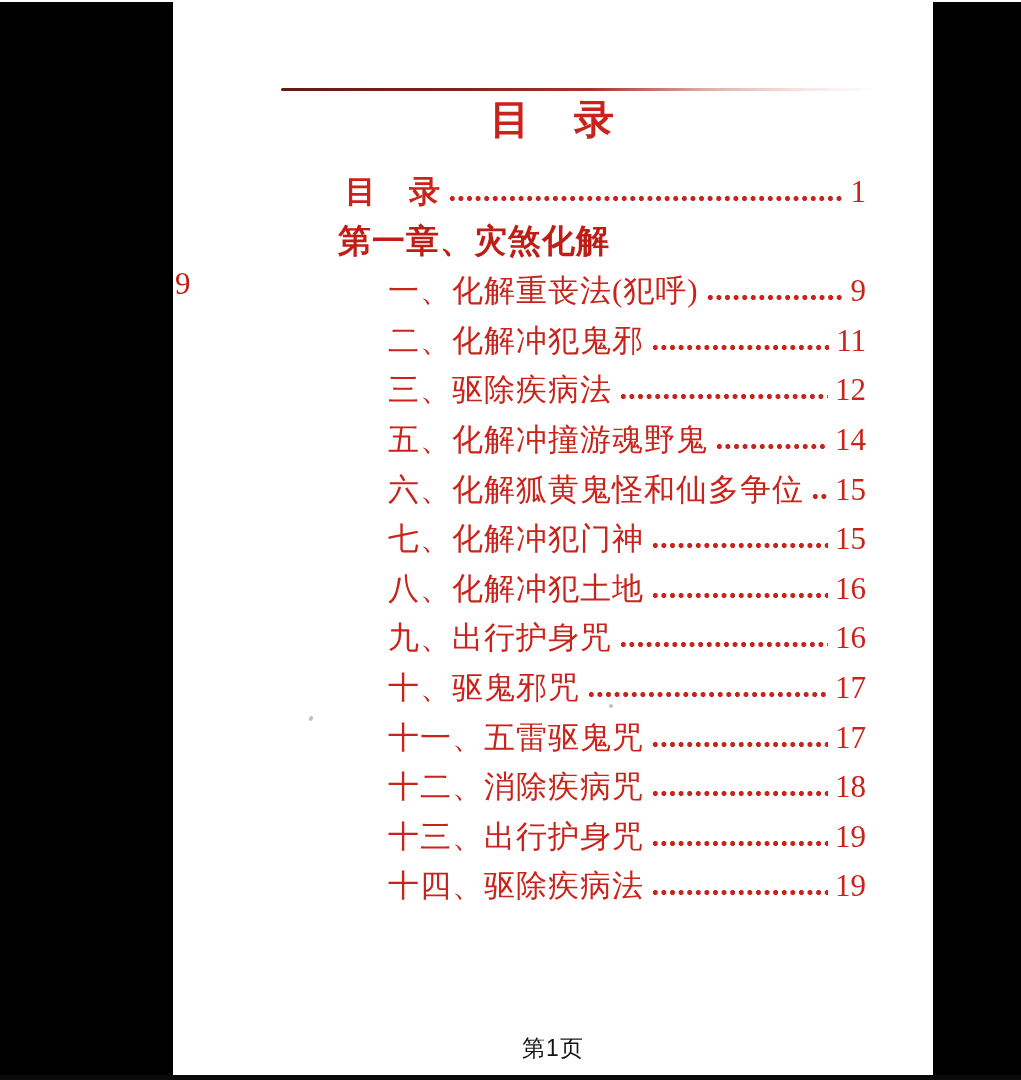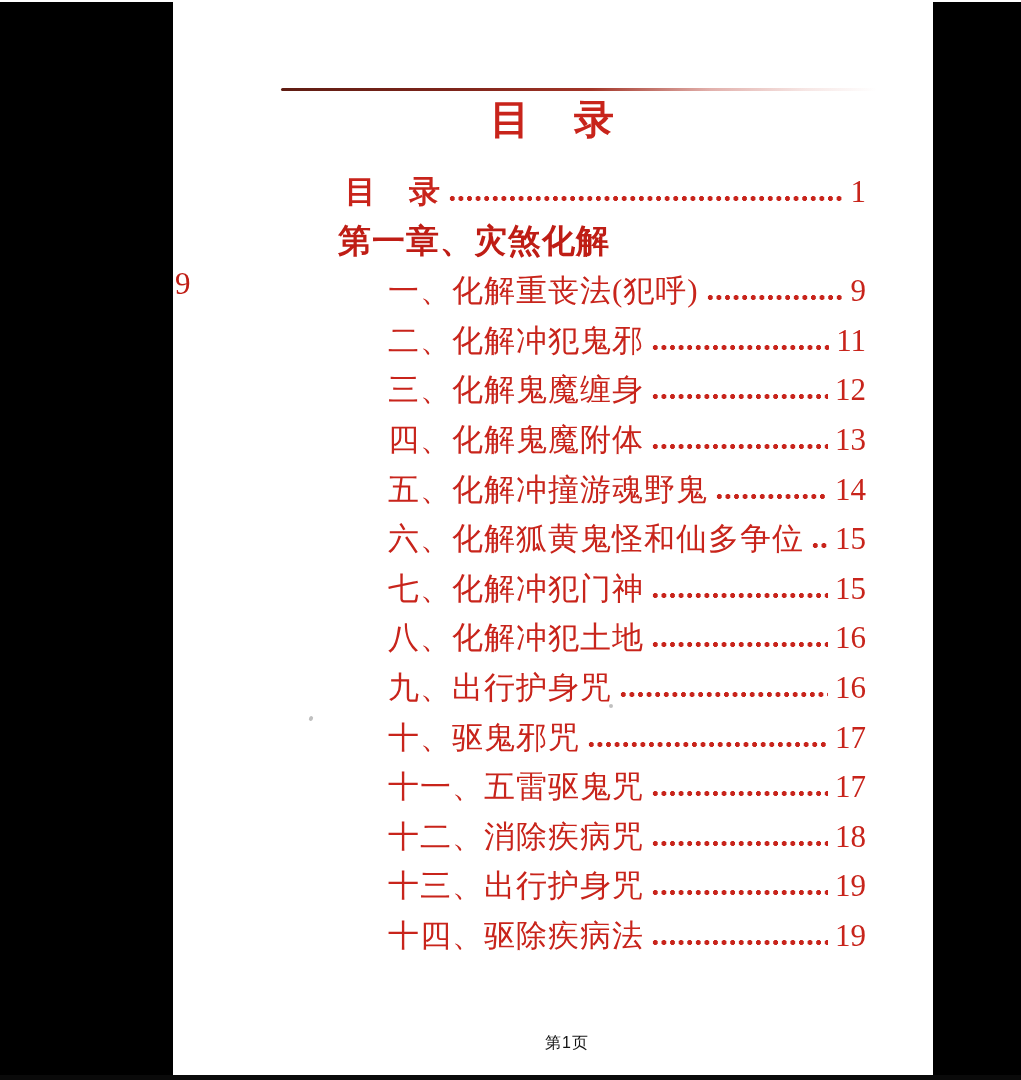--- a/index.html
+++ b/index.html
@@ -64,23 +64,23 @@
   .leader{
     flex:1;height:7px;margin:0 7px 0 2px;
     background-image:radial-gradient(circle at 4.3px 3.5px, var(--accent-red) 2.2px, rgba(0,0,0,0) 2.8px);
     background-size:8.6px 7px;background-repeat:repeat-x;background-position:left bottom;
   }
   .pagenum{
     font-family:"Liberation Serif","DejaVu Serif",serif;
     font-size:31px;white-space:nowrap;
   }
   .footer{
-    position:absolute;left:14px;top:1031px;width:100%;
+    position:absolute;left:0;top:1031px;width:100%;
     text-align:center;font-family:"Liberation Sans","DejaVu Sans",sans-serif;
-    font-size:16px;color:var(--footer-black);letter-spacing:1px;
+    font-size:23px;color:var(--footer-black);letter-spacing:1px;
   }
   
   .speck{position:absolute;background:#8d8d8d;border-radius:50%;opacity:.55;}
   .speck-1{left:136px;top:714px;width:4px;height:5px;transform:rotate(25deg);}
   .speck-2{left:436px;top:702px;width:4px;height:4px;}
 </style>
 </head>
 <body>
 
 <div class="screen">
@@ -106,28 +106,23 @@
     <span class="label">一、化解重丧法(犯呼)</span>
     <span class="leader"></span>
     <span class="pagenum">9</span>
   </div>
         <div class="toc-row lvl-sub">
     <span class="label">二、化解冲犯鬼邪</span>
     <span class="leader"></span>
     <span class="pagenum">11</span>
   </div>
         <div class="toc-row lvl-sub">
-    <span class="label">三、化解鬼魔缠身</span>
+    <span class="label">三、驱除疾病法</span>
     <span class="leader"></span>
     <span class="pagenum">12</span>
-  </div>
-        <div class="toc-row lvl-sub">
-    <span class="label">四、化解鬼魔附体</span>
-    <span class="leader"></span>
-    <span class="pagenum">13</span>
   </div>
         <div class="toc-row lvl-sub">
     <span class="label">五、化解冲撞游魂野鬼</span>
     <span class="leader"></span>
     <span class="pagenum">14</span>
   </div>
         <div class="toc-row lvl-sub">
     <span class="label">六、化解狐黄鬼怪和仙多争位</span>
     <span class="leader"></span>
     <span class="pagenum">15</span>

